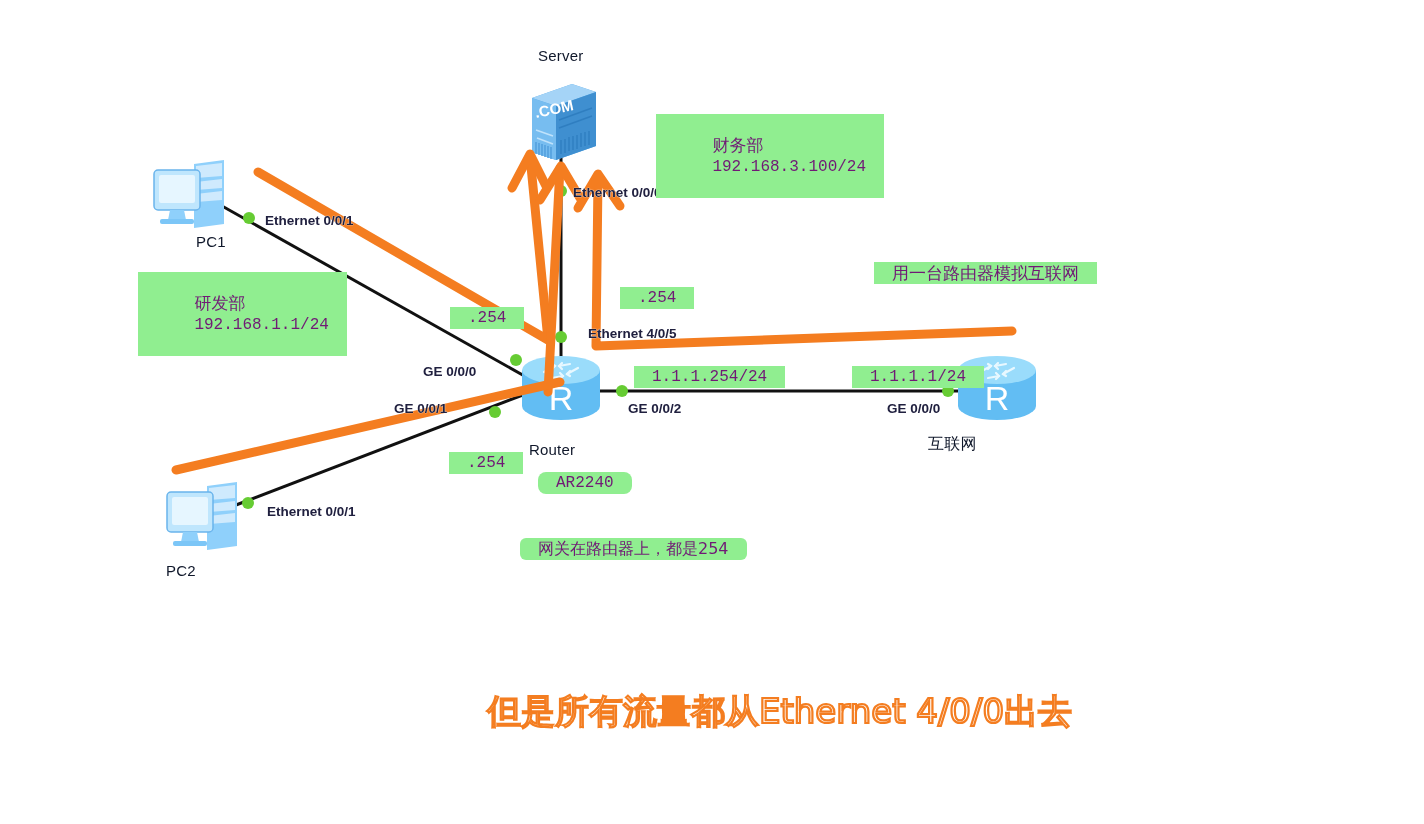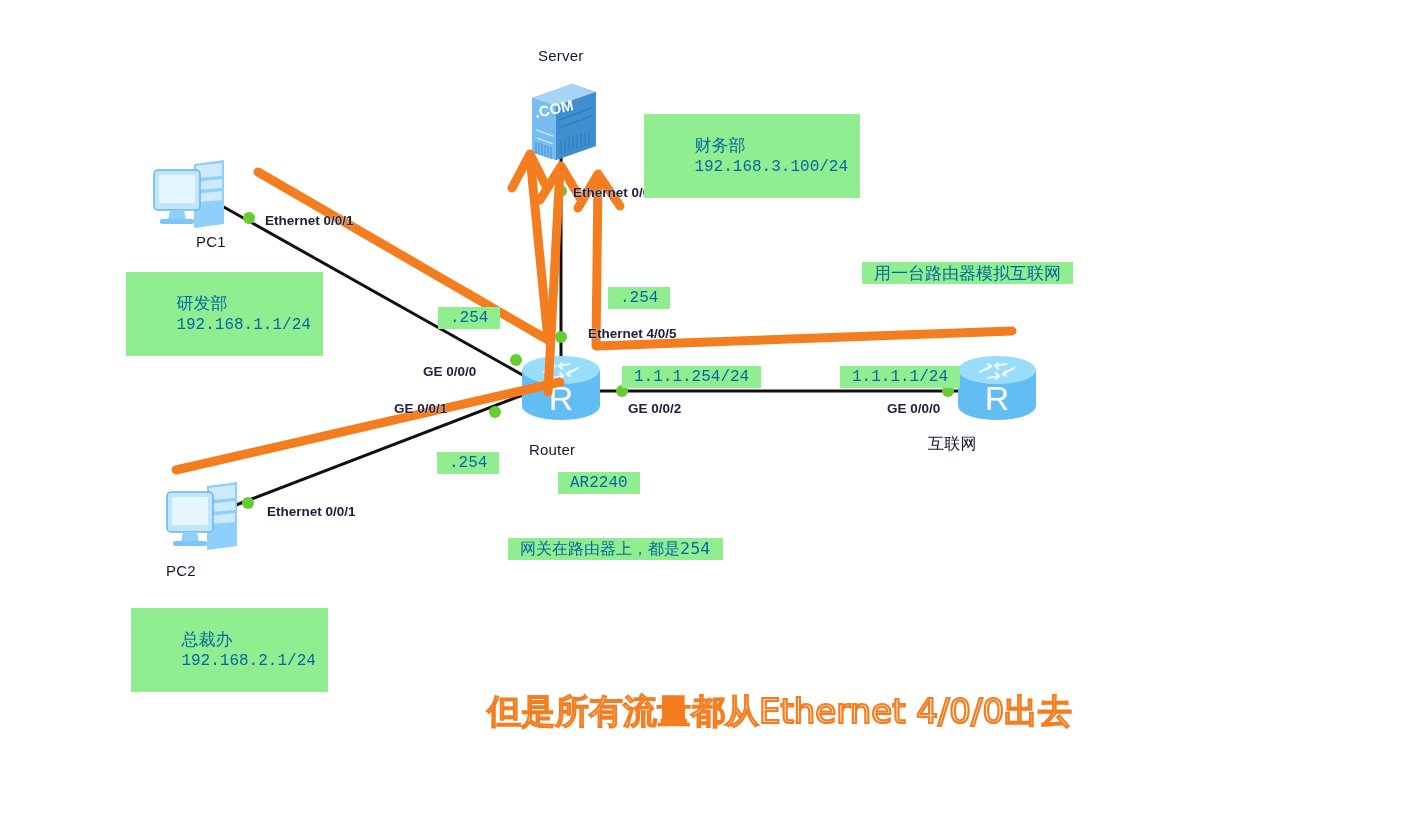--- a/index.html
+++ b/index.html
@@ -35,26 +35,27 @@
     font-family: "Liberation Sans", sans-serif;
     font-size: 13.5px;
     font-weight: 600;
     color: #20203f;
     white-space: nowrap;
     text-shadow: 0 0 1px #ffffff, 0 0 1px #ffffff;
   }
   .green-tag {
     position: absolute;
     background: #90ee90;
-    color: #0369a1;
+    color: #701a75;
     font-family: "Liberation Mono", monospace;
     font-size: 16px;
     line-height: 20px;
     white-space: pre;
-    padding: 1px 12px;
+    padding: 1px 18px;
+    margin-left: 12px;
   }
   .green-tag.cjk {
     font-family: "DejaVu Sans", sans-serif;
   }
   .green-tag .cjk-line {
     font-family: "DejaVu Sans", sans-serif;
     font-size: 17px;
   }
   .green-tag .mono-line {
     font-family: "Liberation Mono", monospace;
@@ -228,33 +229,29 @@
   <div class="green-tag" style="left:644px; top:114px;">
     <span class="cjk-line">财务部</span>
     <span class="mono-line">192.168.3.100/24</span>
   </div>
 
   <div class="green-tag" style="left:126px; top:272px;">
     <span class="cjk-line">研发部</span>
     <span class="mono-line">192.168.1.1/24</span>
   </div>
 
-  <div class="green-tag" style="left:131px; top:608px;">
-    <span class="cjk-line">总裁办</span>
-    <span class="mono-line">192.168.2.1/24</span>
-  </div>
 
   <div class="green-tag" style="left:438px; top:307px;">.254</div>
   <div class="green-tag" style="left:437px; top:452px;">.254</div>
   <div class="green-tag" style="left:608px; top:287px;">.254</div>
   <div class="green-tag" style="left:622px; top:366px;">1.1.1.254/24</div>
   <div class="green-tag" style="left:840px; top:366px;">1.1.1.1/24</div>
-  <div class="green-tag" style="left:558px; top:472px;">AR2240</div>
-
-  <div class="green-tag cjk" style="left:508px; top:538px; font-family:'DejaVu Sans',sans-serif; font-size:16px;">网关在路由器上，都是254</div>
+  <div class="green-tag" style="left:526px; top:472px;border-radius:8px;">AR2240</div>
+
+  <div class="green-tag cjk" style="left:508px; top:538px; font-family:'DejaVu Sans',sans-serif; font-size:16px;border-radius:6px;">网关在路由器上，都是254</div>
   <div class="green-tag cjk" style="left:862px; top:262px; font-family:'DejaVu Sans',sans-serif; font-size:17px;">用一台路由器模拟互联网</div>
 
   <div class="annotation" style="left:487px; top:616px;">
     <span>但是所有流量都从Ethernet 4/0/0出去</span>
     
     
   </div>
 
 </div>
 

